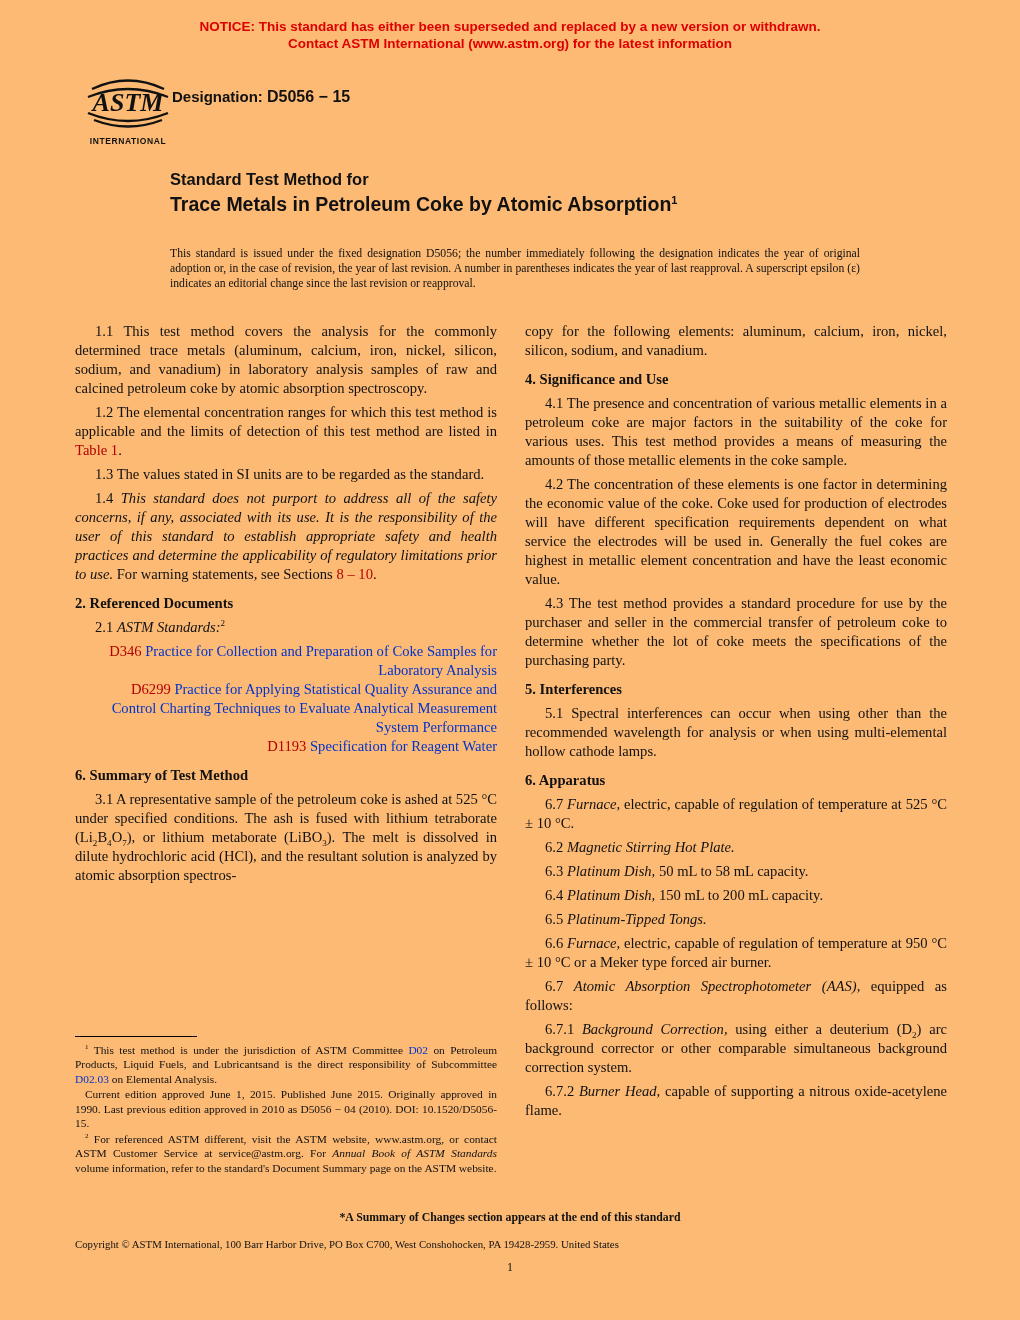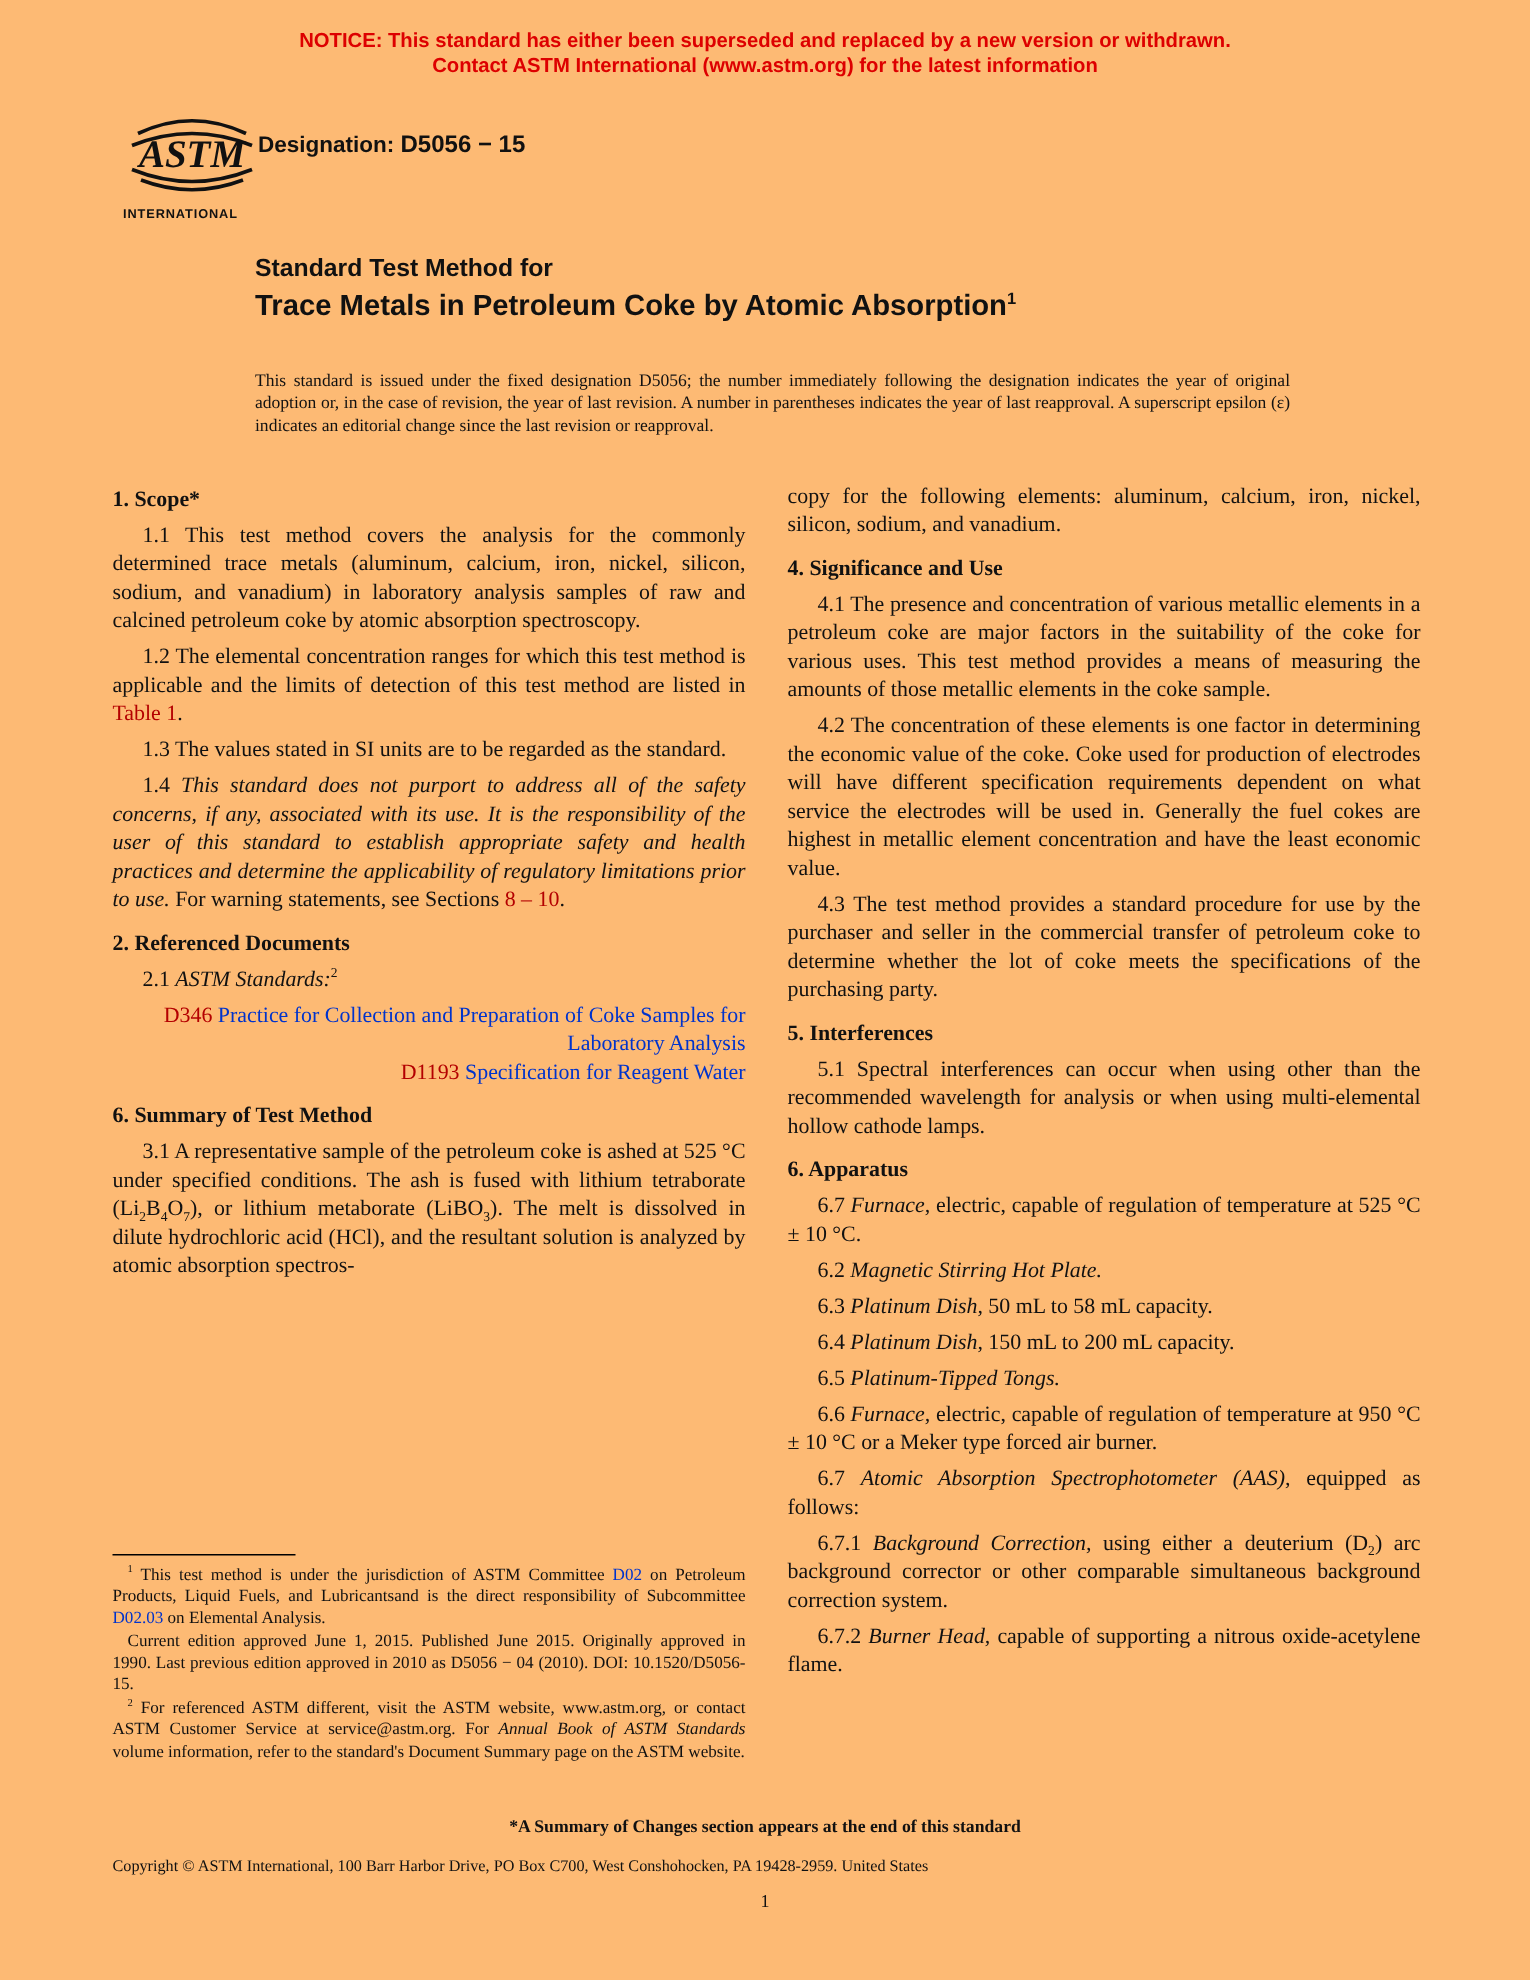--- a/index.html
+++ b/index.html
@@ -19,21 +19,21 @@
   .notice {
     position:absolute; top:18px; left:0; right:0;
     text-align:center;
     color:var(--notice_red,#dd0000);
     font-family:"Liberation Sans", sans-serif;
     font-weight:bold;
     font-size:13.5px; line-height:17px;
   }
 
   
-  .logo { position:absolute; left:82px; top:70px; width:92px; text-align:left; }
+  .logo { position:absolute; left:82px; top:70px; width:92px; text-align:center; }
   .logo-sub {
     margin-top:2px;
     font-family:"Liberation Sans", sans-serif;
     font-weight:bold; font-size:8.5px; letter-spacing:0.6px;
     color:#111;
   }
 
   .designation {
     position:absolute; left:172px; top:88px;
     font-family:"Liberation Sans", sans-serif;
@@ -123,28 +123,28 @@
   <div class="title-block">
     <div class="title1">Standard Test Method for</div>
     <div class="title2"><span>Trace Metals in Petroleum Coke by Atomic Absorption</span><sup>1</sup></div>
   </div>
 
   <div class="issued-note">This standard is issued under the fixed designation D5056; the number immediately following the designation indicates the year of original adoption or, in the case of revision, the year of last revision. A number in parentheses indicates the year of last reapproval. A superscript epsilon (ε) indicates an editorial change since the last revision or reapproval.</div>
 
   <div class="columns">
     <div class="col col-left">
       <div class="col-body">
-          <div class="blk-heading"><span>1.  Scope*</span></div>
           <div class="blk-para"><span>1.1  This test method covers the analysis for the commonly determined trace metals (aluminum, calcium, iron, nickel, silicon, sodium, and vanadium) in laboratory analysis samples of raw and calcined petroleum coke by atomic absorption spectroscopy.</span></div>
           <div class="blk-para"><span>1.2  The elemental concentration ranges for which this test method is applicable and the limits of detection of this test method are listed in </span><span class="link-red">Table 1</span><span>.</span></div>
           <div class="blk-para"><span>1.3  The values stated in SI units are to be regarded as the standard.</span></div>
           <div class="blk-para"><span>1.4  </span><span class="italic">This standard does not purport to address all of the safety concerns, if any, associated with its use. It is the responsibility of the user of this standard to establish appropriate safety and health practices and determine the applicability of regulatory limitations prior to use.</span><span> For warning statements, see Sections </span><span class="link-red">8 – 10</span><span>.</span></div>
           <div class="blk-heading"><span>2.  Referenced Documents</span></div>
           <div class="blk-para"><span>2.1  </span><span class="italic">ASTM Standards:</span><sup>2</sup></div>
           <div class="blk-ref"><span class="link-red">D346</span><span class="link-blue"> Practice for Collection and Preparation of Coke Samples for Laboratory Analysis</span></div>
+          <div class="blk-ref"><span class="link-red">D6299</span><span class="link-blue"> Practice for Applying Statistical Quality Assurance and Control Charting Techniques to Evaluate Analytical Measurement System Performance</span></div>
           <div class="blk-ref"><span class="link-red">D1193</span><span class="link-blue"> Specification for Reagent Water</span></div>
           <div class="blk-heading"><span>6.  Summary of Test Method</span></div>
           <div class="blk-para"><span>3.1  A representative sample of the petroleum coke is ashed at 525 °C under specified conditions. The ash is fused with lithium tetraborate (Li</span><sub>2</sub><span>B</span><sub>4</sub><span>O</span><sub>7</sub><span>), or lithium metaborate (LiBO</span><sub>3</sub><span>). The melt is dissolved in dilute hydrochloric acid (HCl), and the resultant solution is analyzed by atomic absorption spectros-</span></div>
         </div>
       <div class="footnotes">
         <div class="fn-rule"></div>
         <div>
             <div class="blk-footnote"><sup>1</sup><span> This test method is under the jurisdiction of ASTM Committee </span><span class="link-blue">D02</span><span> on Petroleum Products, Liquid Fuels, and Lubricantsand is the direct responsibility of Subcommittee </span><span class="link-blue">D02.03</span><span> on Elemental Analysis.</span></div>
             <div class="blk-footnote"><span>Current edition approved June 1, 2015. Published June 2015. Originally approved in 1990. Last previous edition approved in 2010 as D5056 − 04 (2010). DOI: 10.1520/D5056-15.</span></div>
             <div class="blk-footnote"><sup>2</sup><span> For referenced ASTM different, visit the ASTM website, www.astm.org, or contact ASTM Customer Service at service@astm.org. For </span><span class="italic">Annual Book of ASTM Standards</span><span> volume information, refer to the standard's Document Summary page on the ASTM website.</span></div>

